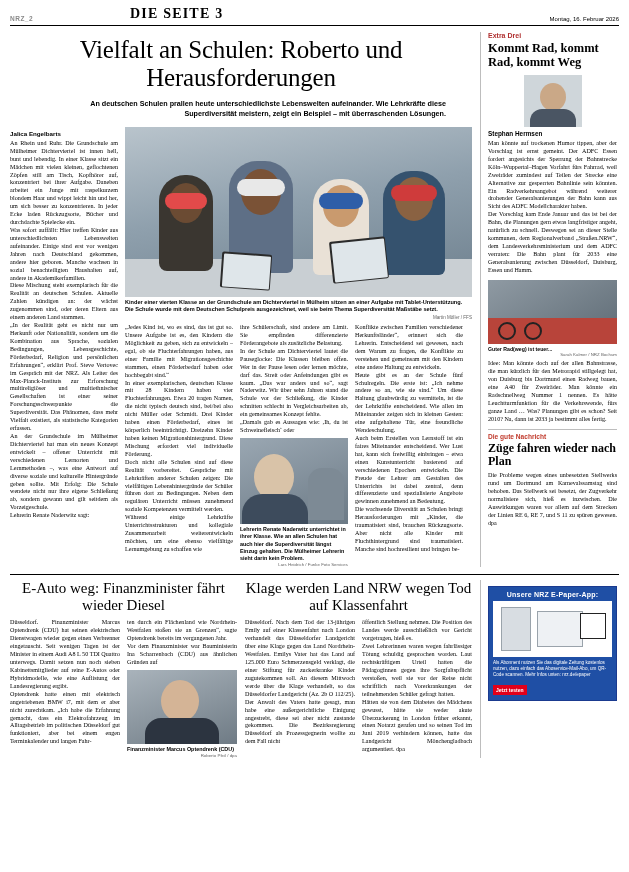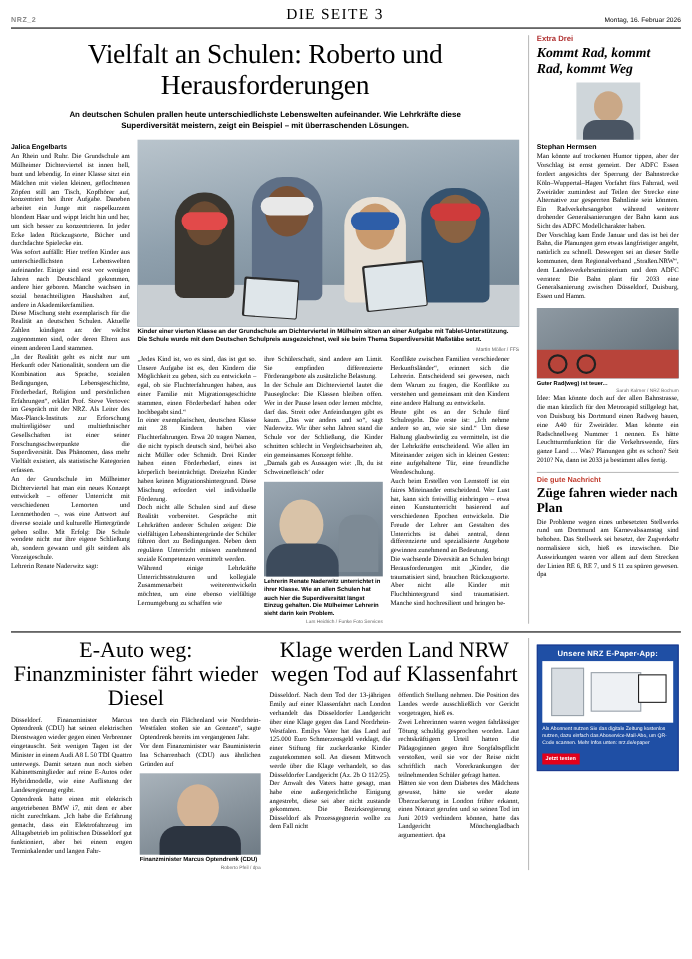--- a/index.html
+++ b/index.html
@@ -19,43 +19,43 @@
     display:flex; align-items:flex-end; justify-content:space-between;
     border-bottom: 1.5px solid #000; padding-bottom: 3px; margin-bottom: 6px;
   }
   .masthead .logo {
     font-family:"Liberation Sans", sans-serif;
     font-size: 6.5px; font-weight:bold; color:#8a8a8a; letter-spacing:.5px;
     width: 120px;
   }
   .masthead .section-title {
     font-family:"Liberation Serif", serif;
-    font-size: 14px; font-weight:normal; letter-spacing:1.2px;
-    text-align:center; flex:1;
+    font-size: 14px; font-weight:bold; letter-spacing:1.2px;
+    text-align:left; flex:1;
   }
   .masthead .date {
     font-family:"Liberation Sans", sans-serif;
     font-size: 6px; text-align:right; width: 140px; color:#000;
   }
 
   
   .body-grid { display:flex; gap:8px; }
   .left-main { width: 462px; }
   .right-rail { width: 137px; border-left:.6px solid #bdbdbd; padding-left:7px; }
 
   
   h1.headline {
     font-family:"Liberation Serif", serif;
     font-size: 25px; line-height: 1.12; font-weight: normal;
     text-align:center; margin: 4px 0 0 0; letter-spacing:-.2px;
   }
   .kicker-sub {
     font-family:"Liberation Sans", sans-serif;
     font-size: 7.2px; line-height:1.45; font-weight:bold;
-    text-align:center; margin: 7px 26px 7px 26px;
+    text-align:right; margin: 7px 26px 7px 26px;
   }
   .byline {
     font-family:"Liberation Sans", sans-serif;
     font-size: 6.2px; font-weight:bold; margin: 3px 0 3px 0;
   }
 
   
   .cols { display:flex; gap:7px; }
   .col { width: 108px; }
   .col p, .col div.txt {
@@ -90,41 +90,41 @@
   .inner-cap { font-family:"Liberation Sans", sans-serif; font-size:5.4px; line-height:1.35; font-weight:bold; }
   .inner-credit { font-family:"Liberation Sans", sans-serif; font-size:4.4px; color:#666; text-align:right; }
 
   
   .rail-kicker {
     font-family:"Liberation Sans", sans-serif;
     font-size:7px; font-weight:bold; color:#b03030; margin-bottom:2px;
   }
   .rail-title {
     font-family:"Liberation Serif", serif;
-    font-size: 12.5px; font-weight:bold; font-style:italic; line-height:1.12; margin-bottom:4px;
+    font-size: 12.5px; font-weight:bold; line-height:1.12; margin-bottom:4px;
   }
   .rail-photo { width:58px; height:52px; background:#cfd6da; margin: 2px 0 3px 0; position:relative; overflow:hidden;}
   .rail-author { font-family:"Liberation Sans", sans-serif; font-size:6.4px; font-weight:bold; margin-bottom:3px;}
   .rail-text { font-family:"Liberation Serif", serif; font-size:6.1px; line-height:1.30; text-align:justify; }
   .rail-img2 { width:100%; height:64px; background:linear-gradient(150deg,#8f9aa3,#5d6a74); margin:5px 0 2px; position:relative; overflow:hidden;}
   .rail-img2cap { font-family:"Liberation Sans", sans-serif; font-size:5.2px; font-weight:bold; line-height:1.3;}
   .rail-img2credit { font-family:"Liberation Sans", sans-serif; font-size:4.4px; color:#666; text-align:right;}
   .rail-goodnews {
     font-family:"Liberation Sans", sans-serif; font-size:6.6px; font-weight:bold; color:#c0392b;
     border-top:.6px solid #bdbdbd; margin-top:5px; padding-top:3px;
   }
   .rail-gn-title { font-family:"Liberation Serif", serif; font-size:12px; font-weight:bold; line-height:1.1; margin:2px 0 4px; }
 
   
   .bottom { margin-top:7px; border-top:1.2px solid #000; padding-top:5px; display:flex; gap:8px; }
   .b-left { width: 227px; }
   .b-mid  { width: 227px; }
   .b-right{ width: 137px; border-left:.6px solid #bdbdbd; padding-left:7px;}
   .b-head {
-    font-family:"Liberation Serif", serif; font-size: 20px; font-weight:normal;
+    font-family:"Liberation Serif", serif; font-size: 15px; font-weight:normal;
     text-align:center; line-height:1.1; margin-bottom:6px;
   }
   .b-cols { display:flex; gap:7px; }
   .b-col { width:110px; }
   .b-col p { font-family:"Liberation Serif", serif; font-size:6.1px; line-height:1.30; text-align:justify; margin:0; }
   .minister-photo { width:110px; height:74px; background:linear-gradient(160deg,#a9b3bb,#6f7b85); margin:3px 0 2px; position:relative; overflow:hidden;}
   .mp-cap { font-family:"Liberation Sans", sans-serif; font-size:5.4px; font-weight:bold; line-height:1.3;}
   .mp-credit { font-family:"Liberation Sans", sans-serif; font-size:4.4px; color:#666; text-align:right;}
 
   

